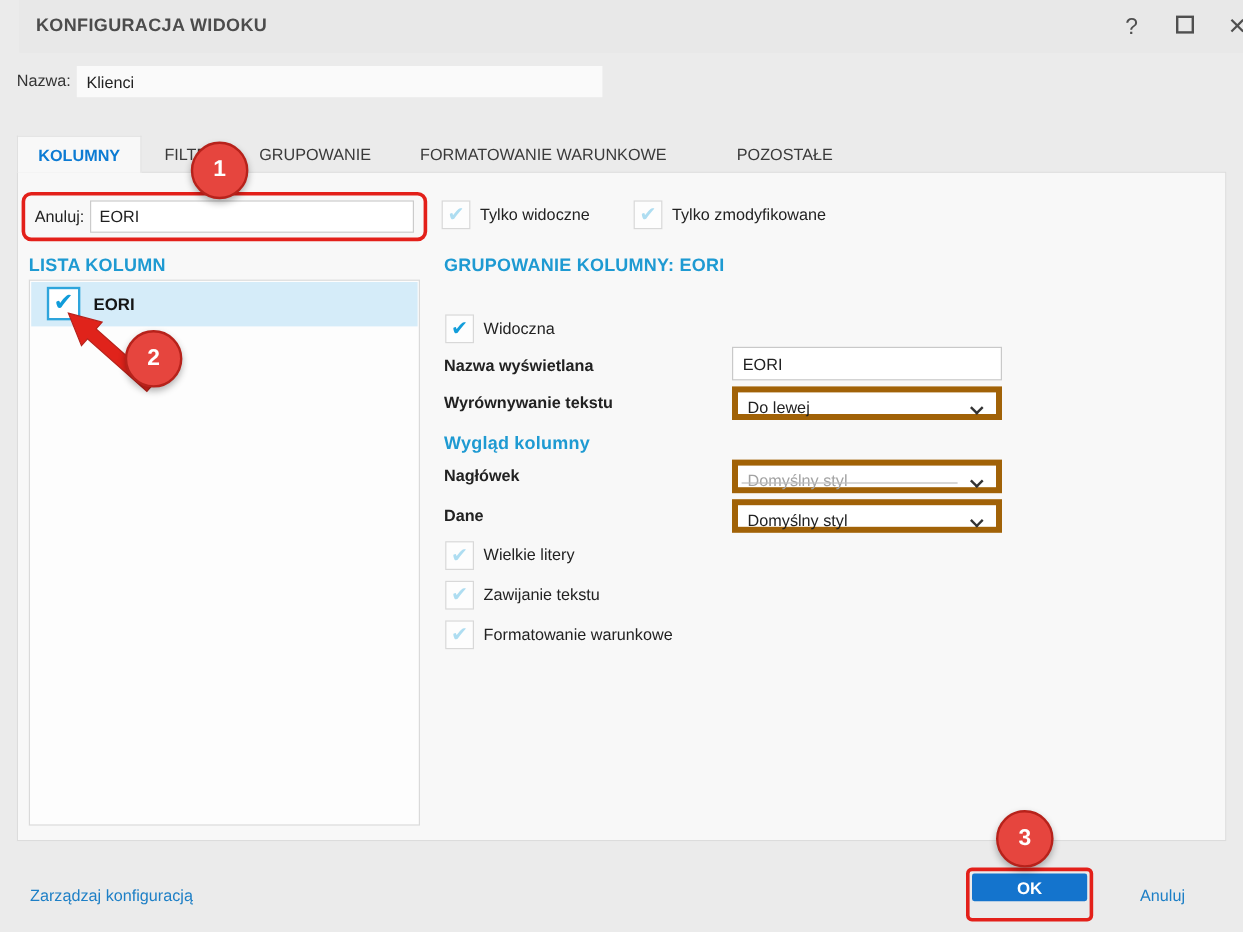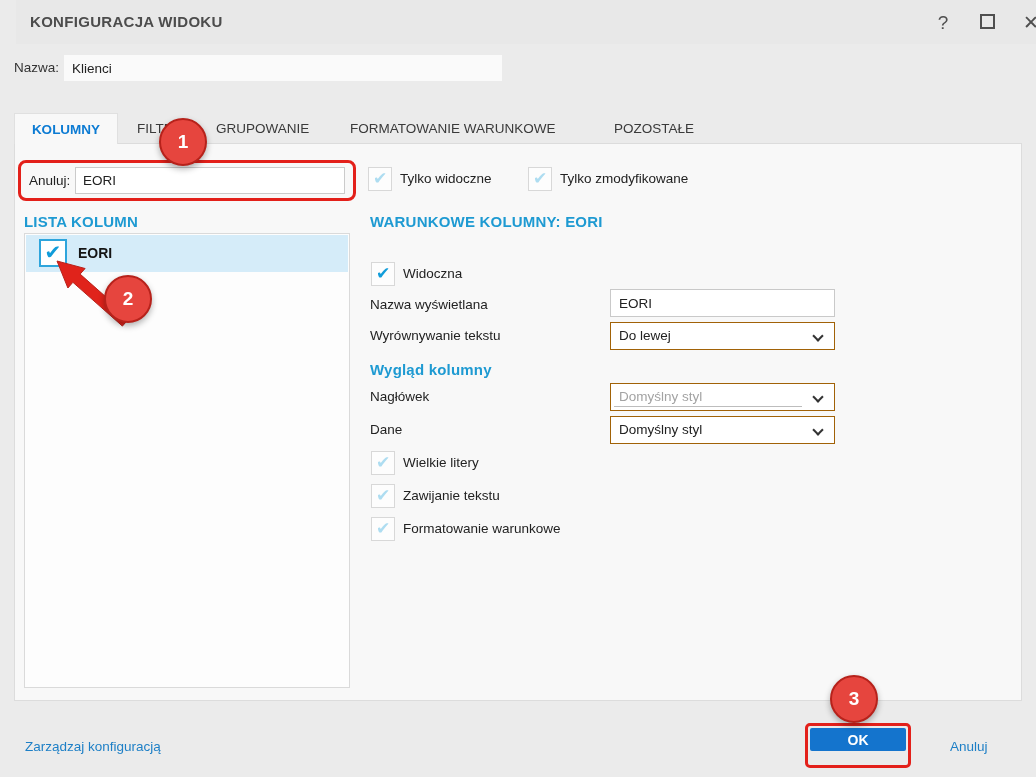--- a/index.html
+++ b/index.html
@@ -52,26 +52,26 @@
   
   .teal-heading { position:absolute; font-size:15px; font-weight:bold; color:#1e9ad2; z-index:2; letter-spacing:.2px;text-align:right; }
   
   .listbox { position:absolute; left:24px; top:233px; width:326px; height:455px;
              background:#fdfdfd; border:1px solid #dadada; z-index:2; }
   .listrow { position:absolute; left:1px; top:1px; width:322px; height:37px; background:#d5ecf9; }
   .listrow-label { position:absolute; left:52px; top:0; height:37px; line-height:37px;
                    font-weight:bold; font-size:14px; color:#151515; }
   .listrow .cb { left:13px; top:4px; }
   
-  .form-label { position:absolute; left:370px; height:28px; line-height:28px; z-index:2; color:#222; }
+  .form-label { position:absolute; left:370px; height:28px; line-height:28px; z-index:2; color:#222;font-weight:bold; }
   .text-input { position:absolute; left:610px; width:225px; height:28px; z-index:2;
                 background:#fff; border:1px solid #c9c9c9; outline:none; padding-left:8px;
                 font:inherit; font-size:13.5px; color:#222; }
   .select { position:absolute; left:610px; width:225px; height:28px; z-index:2;
-            background:#fff; border:1px solid #a16207; padding-left:8px;
+            background:#fff; border:5px solid #a16207; padding-left:8px;
             line-height:26px; color:#222; cursor:default; }
   .select .chev { position:absolute; right:12px; top:9px; width:8px; height:8px;
                   border-right:2px solid #333; border-bottom:2px solid #333;
                   transform:rotate(45deg); }
   .select.dim { color:#a3a3a3; }
   .select.dim::after { content:""; position:absolute; left:3px; right:32px; bottom:3px;
                        height:1px; background:#bdbdbd; }
   
   .link { position:absolute; height:26px; line-height:26px; color:#1d7fc6; z-index:2; cursor:pointer; }
   .link.manage { left:25px; top:734px; }
@@ -133,21 +133,21 @@
   <div class="teal-heading" style="left:24px; top:213px;">LISTA KOLUMN</div>
   <div class="listbox">
     <div class="listrow">
       <div class="cb focus-sel">
         <span class="glyph">✔</span>
       </div>
       <span class="listrow-label">EORI</span>
     </div>
   </div>
 
-  <div class="teal-heading" style="left:370px; top:213px;">WARUNKOWE KOLUMNY: EORI</div>
+  <div class="teal-heading" style="left:370px; top:213px;">GRUPOWANIE KOLUMNY: EORI</div>
 
   <div class="cb blue" style="left:371px; top:262px;">
     <span class="glyph">✔</span>
   </div>
   <span class="cb-label" style="left:403px; top:262px;">Widoczna</span>
 
   <label class="form-label" style="top:291px;">Nazwa wyświetlana</label>
   <input class="text-input" style="top: 289px;" value="EORI">
 
   <label class="form-label" style="top:322px;">Wyrównywanie tekstu</label>

